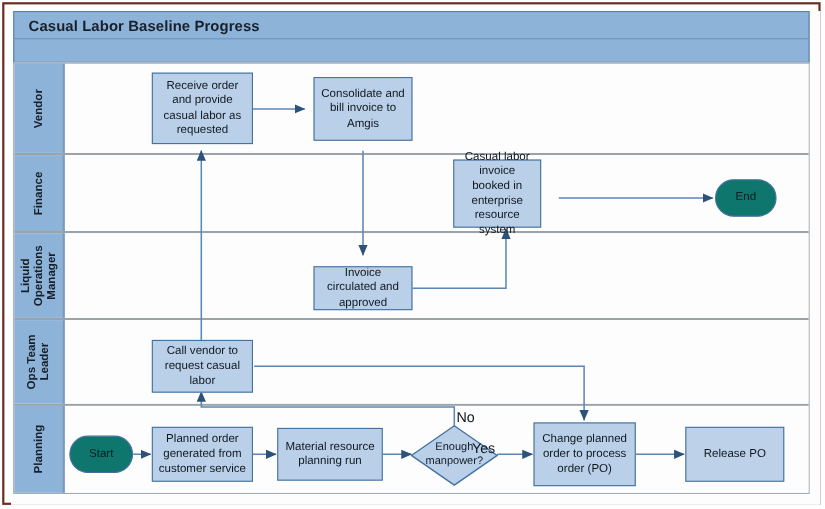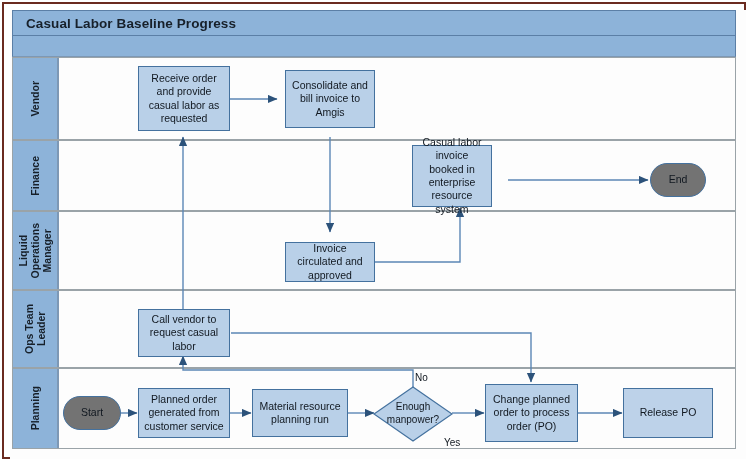--- a/index.html
+++ b/index.html
@@ -116,21 +116,21 @@
     justify-content: center;
     text-align: center;
     font-size: 10.5px;
     color: #111820;
     line-height: 1.28;
     padding: 2px 4px;
     z-index: 4;
   }
   .node.terminator {
     border-radius: 22px;
-    background: #737373;
+    background: #0f766e;
   }
   .node.plain-fill { background: #bdd2e9; }
   .diamond-wrap {
     position: absolute;
     z-index: 4;
   }
   .diamond-wrap svg { display: block; }
   .diamond-label {
     position: absolute;
     left: 0; top: 0;
@@ -147,21 +147,21 @@
   
   .connectors {
     position: absolute;
     left: 0; top: 0;
     width: 750px; height: 463px;
     z-index: 3;
     pointer-events: none;
   }
   .edge-label {
     position: absolute;
-    font-size: 10px;
+    font-size: 13px;
     color: #111820;
     z-index: 5;
     background: transparent;
   }
 </style>
 </head>
 <body>
 
 <div id="screenshot">
   <div class="outer-frame">
@@ -293,15 +293,15 @@
 
   <div class="node plain-fill" style="left:623px; top:388px; width:90px; height:50px;">
     <span>Release PO</span>
   </div>
 
   <div class="node" style="left:485px; top:384px; width:93px; height:58px;">
     <span>Change planned order to process order (PO)</span>
   </div>
 
   <span class="edge-label" style="left:415px; top:372px;">No</span>
-  <span class="edge-label" style="left:444px; top:400px;margin-top:37px;">Yes</span>
+  <span class="edge-label" style="left:429px; top:400px;">Yes</span>
 
 </div>
 
 </body></html>

